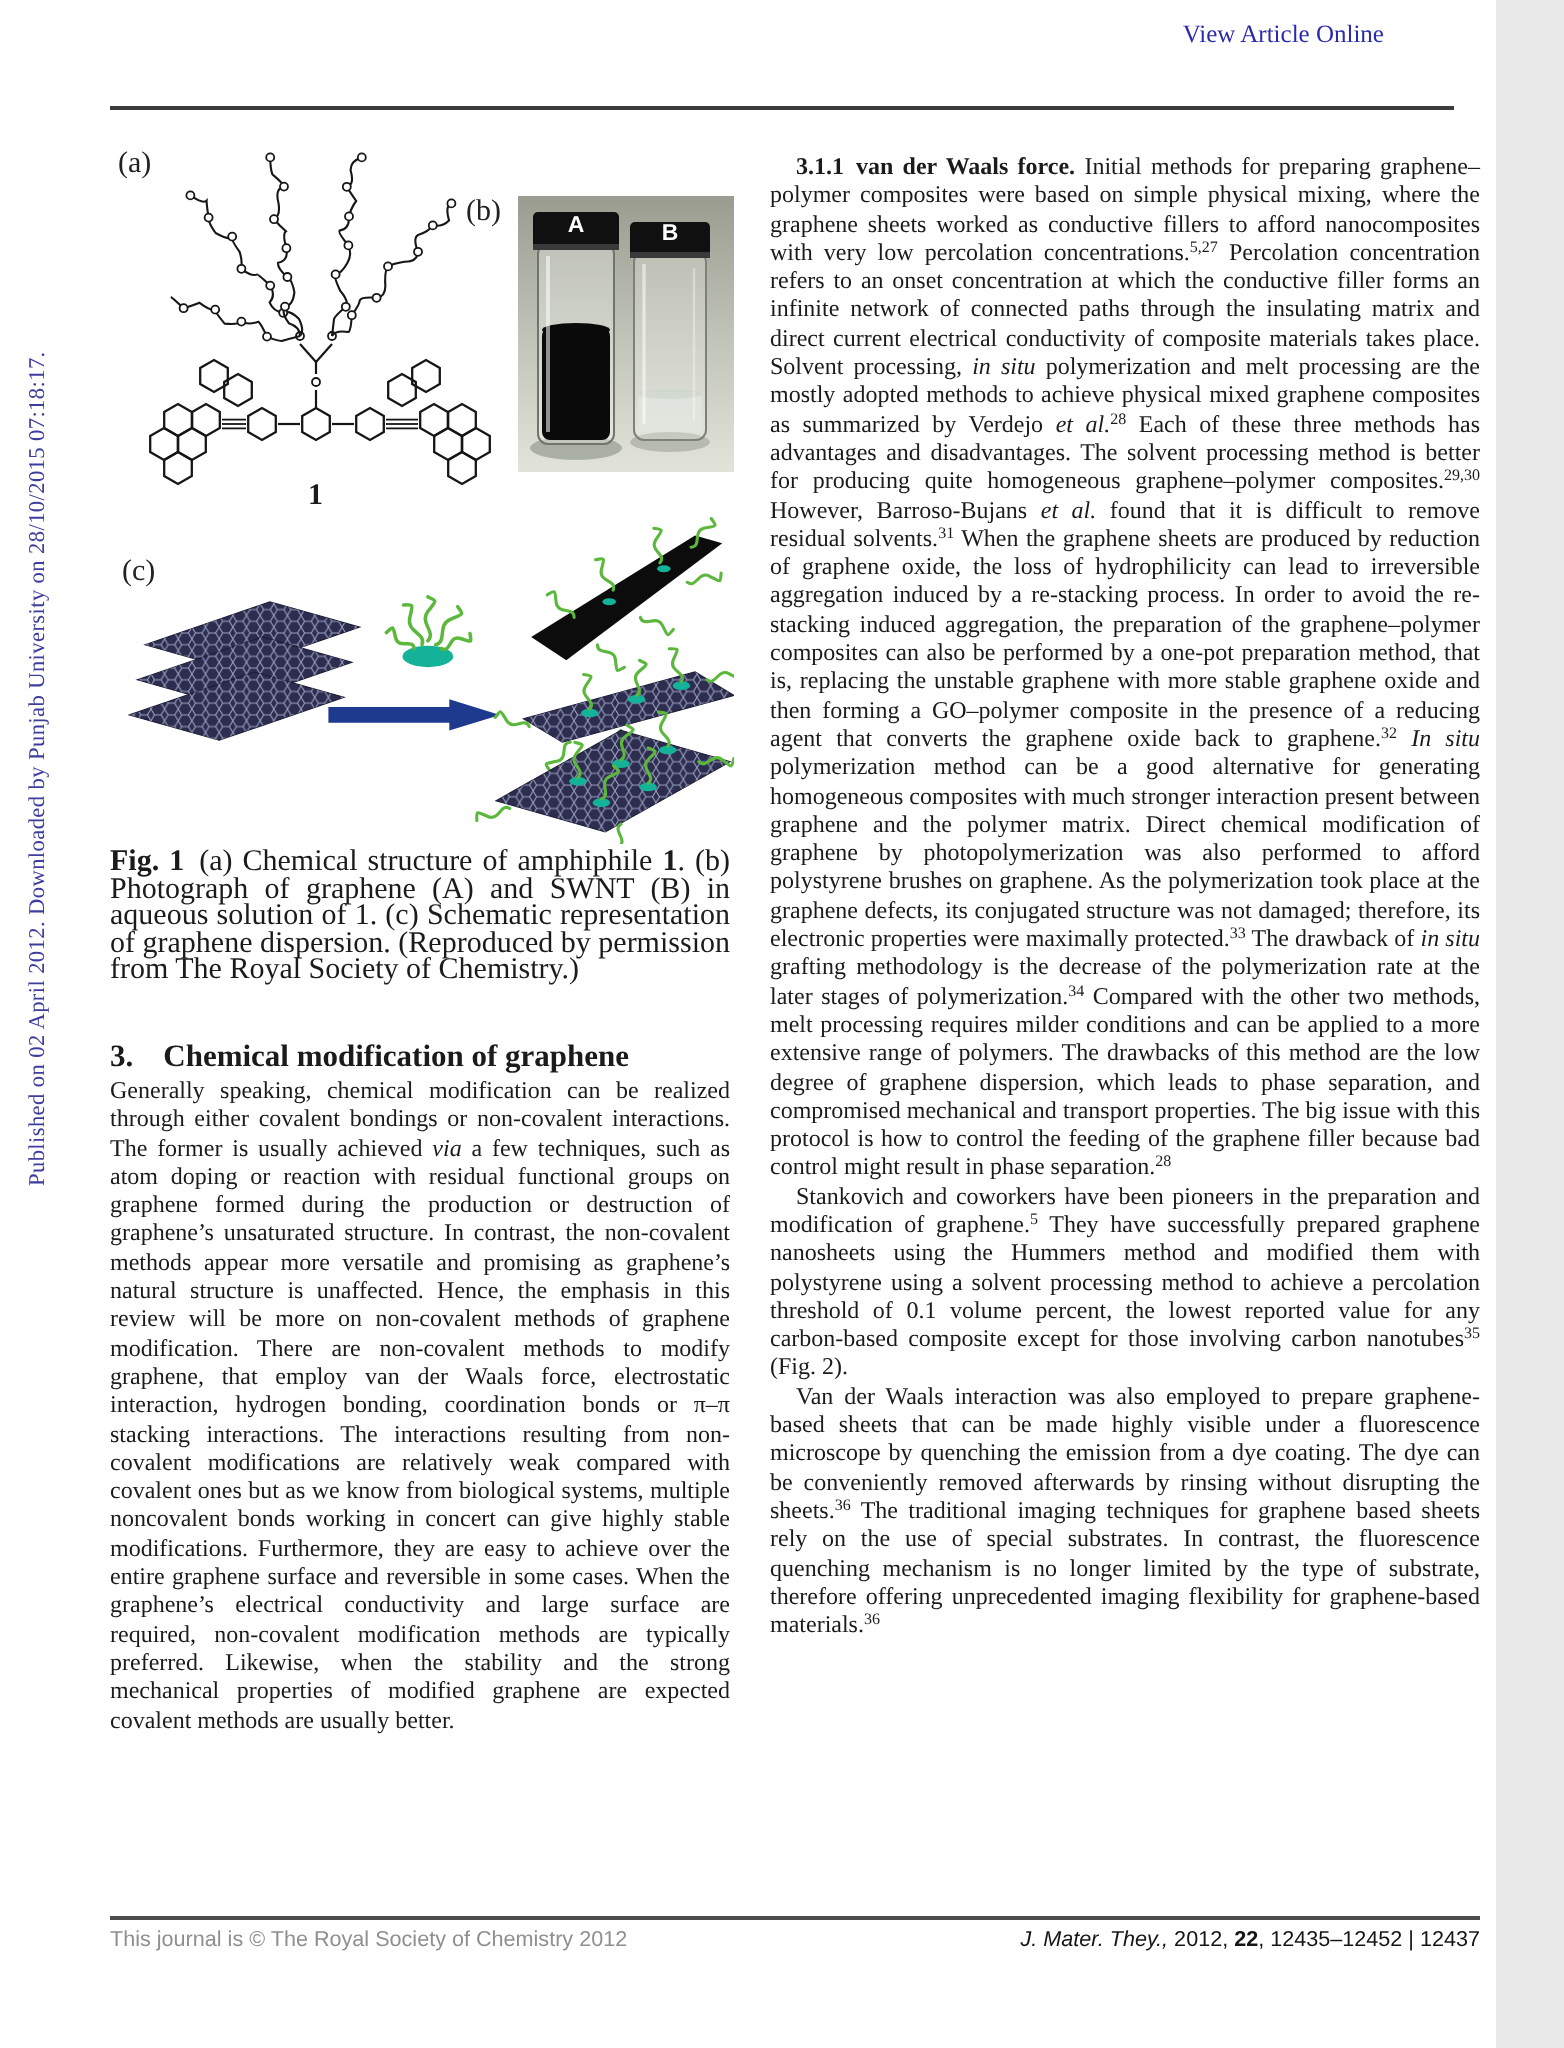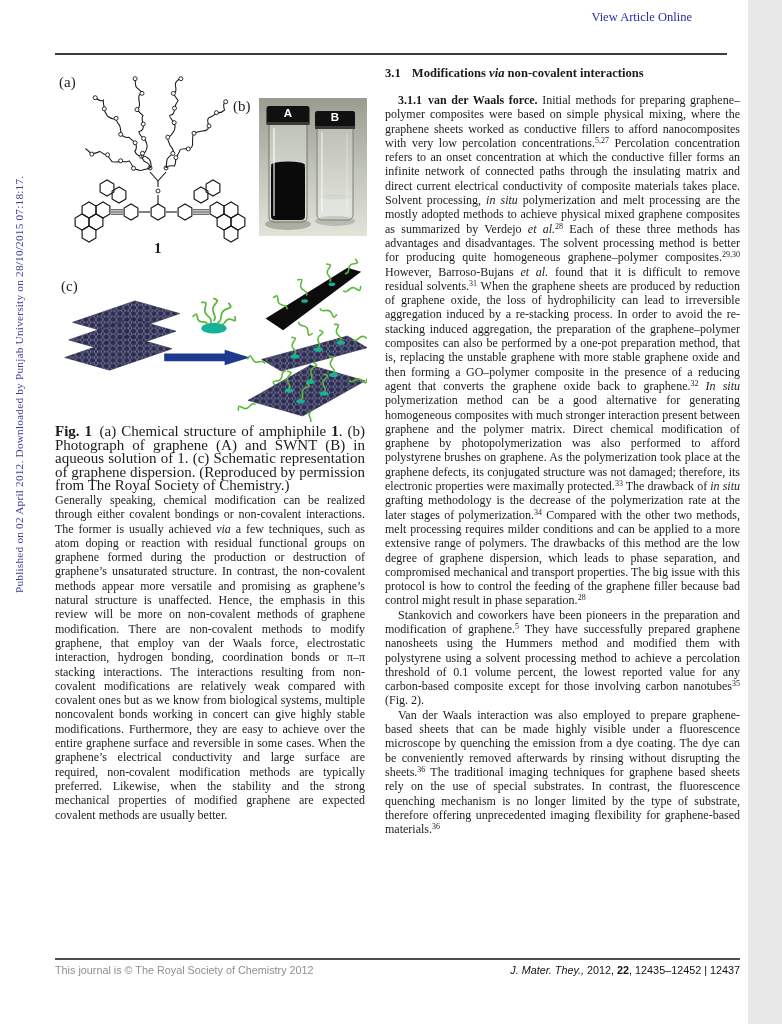--- a/index.html
+++ b/index.html
@@ -211,28 +211,28 @@
             </svg>
 
           <span class="compound-label">1</span>
           <span class="vial-label" style="left:233px;top:43px;">A</span>
           <span class="vial-label" style="left:280px;top:47px;">B</span>
         </div>
         <figcaption><span class="b">Fig. 1</span><span> (a) Chemical structure of amphiphile </span><span class="b">1</span><span>. (b) Photograph of graphene (A) and SWNT (B) in aqueous solution of 1. (c) Schematic representation of graphene dispersion. (Reproduced by permission from The Royal Society of Chemistry.)</span></figcaption>
       </figure>
 
 
+      <h2>
+        <span class="hnum">3.</span><span>Chemical modification of graphene</span>
+      </h2>
 
       <p class="left-body"><span>Generally speaking, chemical modification can be realized through either covalent bondings or non-covalent interactions. The former is usually achieved </span><span class="i">via</span><span> a few techniques, such as atom doping or reaction with residual functional groups on graphene formed during the production or destruction of graphene’s unsaturated structure. In contrast, the non-covalent methods appear more versatile and promising as graphene’s natural structure is unaffected. Hence, the emphasis in this review will be more on non-covalent methods of graphene modification. There are non-covalent methods to modify graphene, that employ van der Waals force, electrostatic interaction, hydrogen bonding, coordination bonds or π–π stacking interactions. The interactions resulting from non-covalent modifications are relatively weak compared with covalent ones but as we know from biological systems, multiple noncovalent bonds working in concert can give highly stable modifications. Furthermore, they are easy to achieve over the entire graphene surface and reversible in some cases. When the graphene’s electrical conductivity and large surface are required, non-covalent modification methods are typically preferred. Likewise, when the stability and the strong mechanical properties of modified graphene are expected covalent methods are usually better.</span></p>
     </div>
 
     <div class="col-right">
-      <h3>
-        <span class="hnum">3.1</span><span><span>Modifications </span><span class="i">via</span><span> non-covalent interactions</span></span>
-      </h3>
       <p class="ind rc-p1"><span class="b">3.1.1 van der Waals force.</span><span> Initial methods for preparing graphene–polymer composites were based on simple physical mixing, where the graphene sheets worked as conductive fillers to afford nanocomposites with very low percolation concentrations.</span><sup>5,27</sup><span> Percolation concentration refers to an onset concentration at which the conductive filler forms an infinite network of connected paths through the insulating matrix and direct current electrical conductivity of composite materials takes place. Solvent processing, </span><span class="i">in situ</span><span> polymerization and melt processing are the mostly adopted methods to achieve physical mixed graphene composites as summarized by Verdejo </span><span class="i">et al.</span><sup>28</sup><span> Each of these three methods has advantages and disadvantages. The solvent processing method is better for producing quite homogeneous graphene–polymer composites.</span><sup>29,30</sup><span> However, Barroso-Bujans </span><span class="i">et al.</span><span> found that it is difficult to remove residual solvents.</span><sup>31</sup><span> When the graphene sheets are produced by reduction of graphene oxide, the loss of hydrophilicity can lead to irreversible aggregation induced by a re-stacking process. In order to avoid the re-stacking induced aggregation, the preparation of the graphene–polymer composites can also be performed by a one-pot preparation method, that is, replacing the unstable graphene with more stable graphene oxide and then forming a GO–polymer composite in the presence of a reducing agent that converts the graphene oxide back to graphene.</span><sup>32</sup><span> </span><span class="i">In situ</span><span> polymerization method can be a good alternative for generating homogeneous composites with much stronger interaction present between graphene and the polymer matrix. Direct chemical modification of graphene by photopolymerization was also performed to afford polystyrene brushes on graphene. As the polymerization took place at the graphene defects, its conjugated structure was not damaged; therefore, its electronic properties were maximally protected.</span><sup>33</sup><span> The drawback of </span><span class="i">in situ</span><span> grafting methodology is the decrease of the polymerization rate at the later stages of polymerization.</span><sup>34</sup><span> Compared with the other two methods, melt processing requires milder conditions and can be applied to a more extensive range of polymers. The drawbacks of this method are the low degree of graphene dispersion, which leads to phase separation, and compromised mechanical and transport properties. The big issue with this protocol is how to control the feeding of the graphene filler because bad control might result in phase separation.</span><sup>28</sup></p>
       <p class="ind"><span>Stankovich and coworkers have been pioneers in the preparation and modification of graphene.</span><sup>5</sup><span> They have successfully prepared graphene nanosheets using the Hummers method and modified them with polystyrene using a solvent processing method to achieve a percolation threshold of 0.1 volume percent, the lowest reported value for any carbon-based composite except for those involving carbon nanotubes</span><sup>35</sup><span> (Fig. 2).</span></p>
       <p class="ind"><span>Van der Waals interaction was also employed to prepare graphene-based sheets that can be made highly visible under a fluorescence microscope by quenching the emission from a dye coating. The dye can be conveniently removed afterwards by rinsing without disrupting the sheets.</span><sup>36</sup><span> The traditional imaging techniques for graphene based sheets rely on the use of special substrates. In contrast, the fluorescence quenching mechanism is no longer limited by the type of substrate, therefore offering unprecedented imaging flexibility for graphene-based materials.</span><sup>36</sup></p>
     </div>
   </div>
 
   <div class="footer-rule"></div>
   <div class="footer">
     <span class="foot-left">This journal is © The Royal Society of Chemistry 2012</span>
     <span class="foot-right"><span class="i">J. Mater. They.,</span><span> 2012, </span><span class="b">22</span><span>, 12435–12452 | 12437</span></span>

